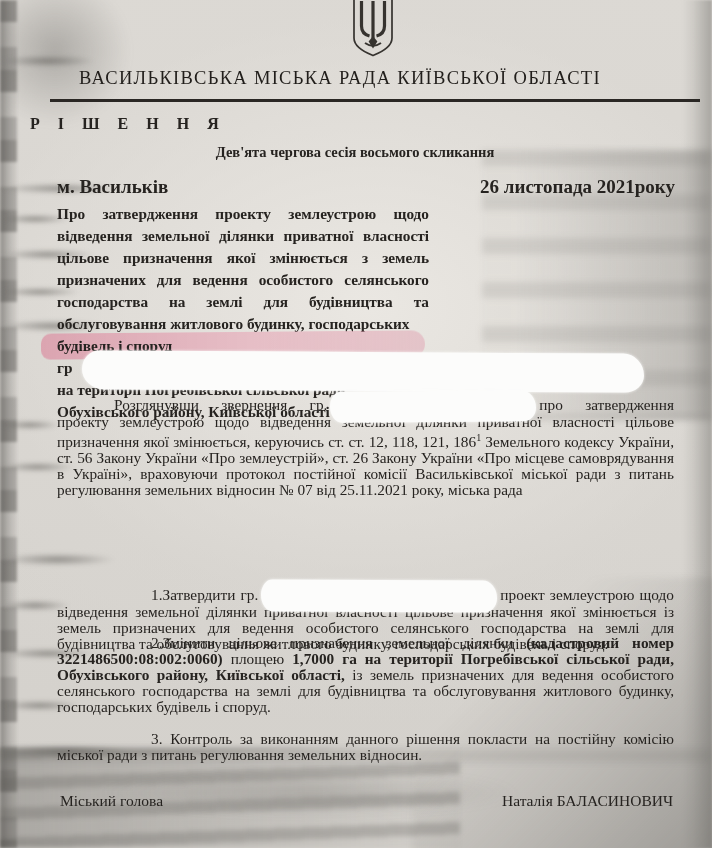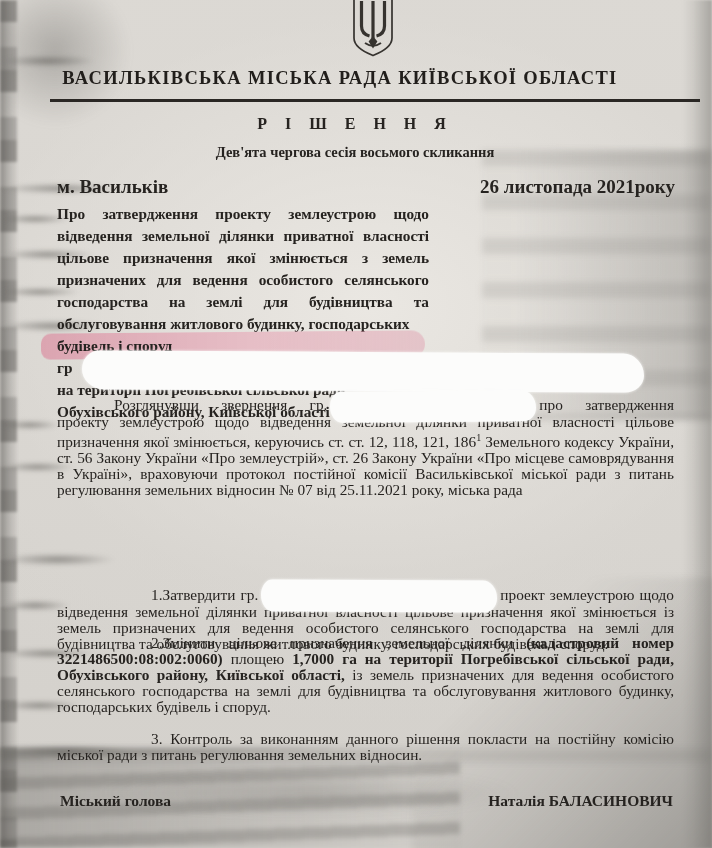--- a/index.html
+++ b/index.html
@@ -47,23 +47,23 @@
     background:
       repeating-linear-gradient(178deg, rgba(96,94,90,.30) 0 12px, rgba(150,148,144,.05) 12px 30px),
       linear-gradient(90deg, rgba(96,94,90,.35), rgba(96,94,90,0) 90%);
     filter:blur(2.5px);}
   .art-sig-smudge{left:100px;top:770px;width:420px;height:46px;
     background:radial-gradient(closest-side, rgba(110,108,104,.28), rgba(110,108,104,0));filter:blur(4px);}
 
   .content{position:absolute;left:0;top:0;width:712px;height:848px;}
   .emblem{position:absolute;left:349px;top:0;width:48px;height:57px;}
   .org-title{position:absolute;left:10px;top:68px;width:660px;text-align:center;
-    font-weight:bold;font-size:18.5px;letter-spacing:1.3px;color:#211e1b;}
+    font-weight:normal;font-size:18.5px;letter-spacing:1.3px;color:#211e1b;}
   .rule{position:absolute;left:50px;top:99px;width:650px;height:3px;background:#2a2724;}
-  .doc-type{position:absolute;left:30px;top:115px;width:650px;text-align:center;
+  .doc-type{position:absolute;left:30px;top:115px;width:650px;
     font-weight:bold;font-size:16px;letter-spacing:7px;}
   .session{position:absolute;left:30px;top:144px;width:650px;text-align:center;
     font-weight:bold;font-size:14.5px;}
   .dateline{position:absolute;left:57px;top:176px;width:618px;display:flex;
     justify-content:space-between;font-weight:bold;font-size:19px;}
   .subject{position:absolute;left:57px;top:203px;width:372px;font-weight:bold;
     font-size:15.3px;line-height:22px;}
   .subject p{margin:0;text-align:justify;}
   .hl-line{position:relative;display:block;margin-top:0;}
   .hl-line .band{position:absolute;left:-16px;top:-3px;width:384px;height:26px;
@@ -85,21 +85,21 @@
     font-size:15.3px;line-height:16px;text-align:justify;}
   .preamble{top:397px;text-indent:57px;}
   .resolved{position:absolute;left:57px;top:522px;margin:0;
     font-weight:bold;font-size:16px;letter-spacing:4px;}
   .item1{top:547px;text-indent:94px;margin-top:40px;}
   .item2{top:635px;text-indent:94px;}
   .item3{top:731px;text-indent:94px;}
   .bold{font-weight:bold;}
   sup{font-size:10px;}
   .sig-row{position:absolute;left:60px;top:792px;width:613px;display:flex;
-    justify-content:space-between;font-weight:bold;font-size:15.5px;}
+    justify-content:space-between;font-weight:normal;font-size:15.5px;}
 </style>
 </head>
 <body>
 
 <div class="page">
 
   <div class="art art-left-strip"></div>
   <div class="art art-topleft"></div>
   <div class="art streak s1"></div>
   <div class="art streak s2"></div>

